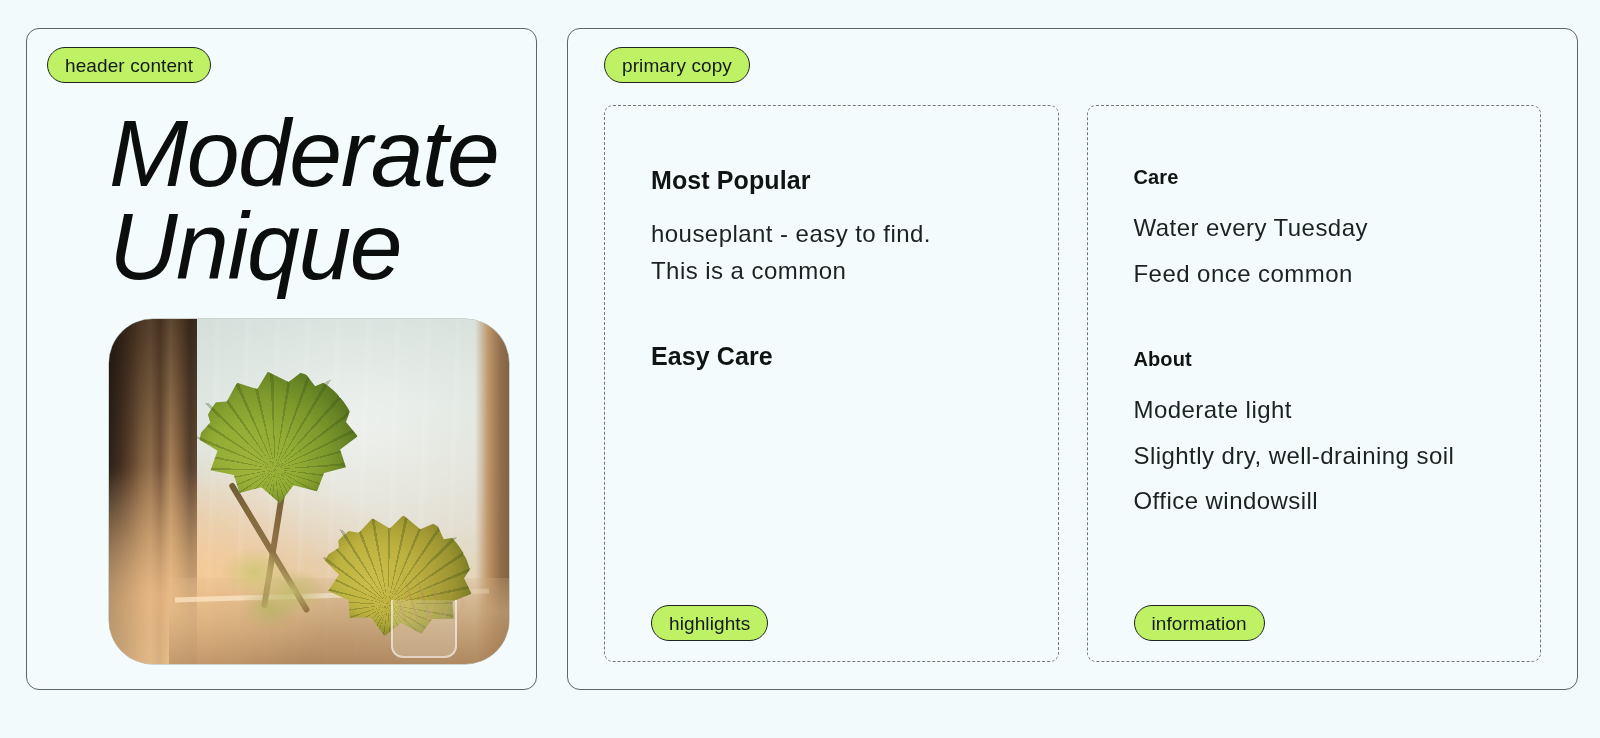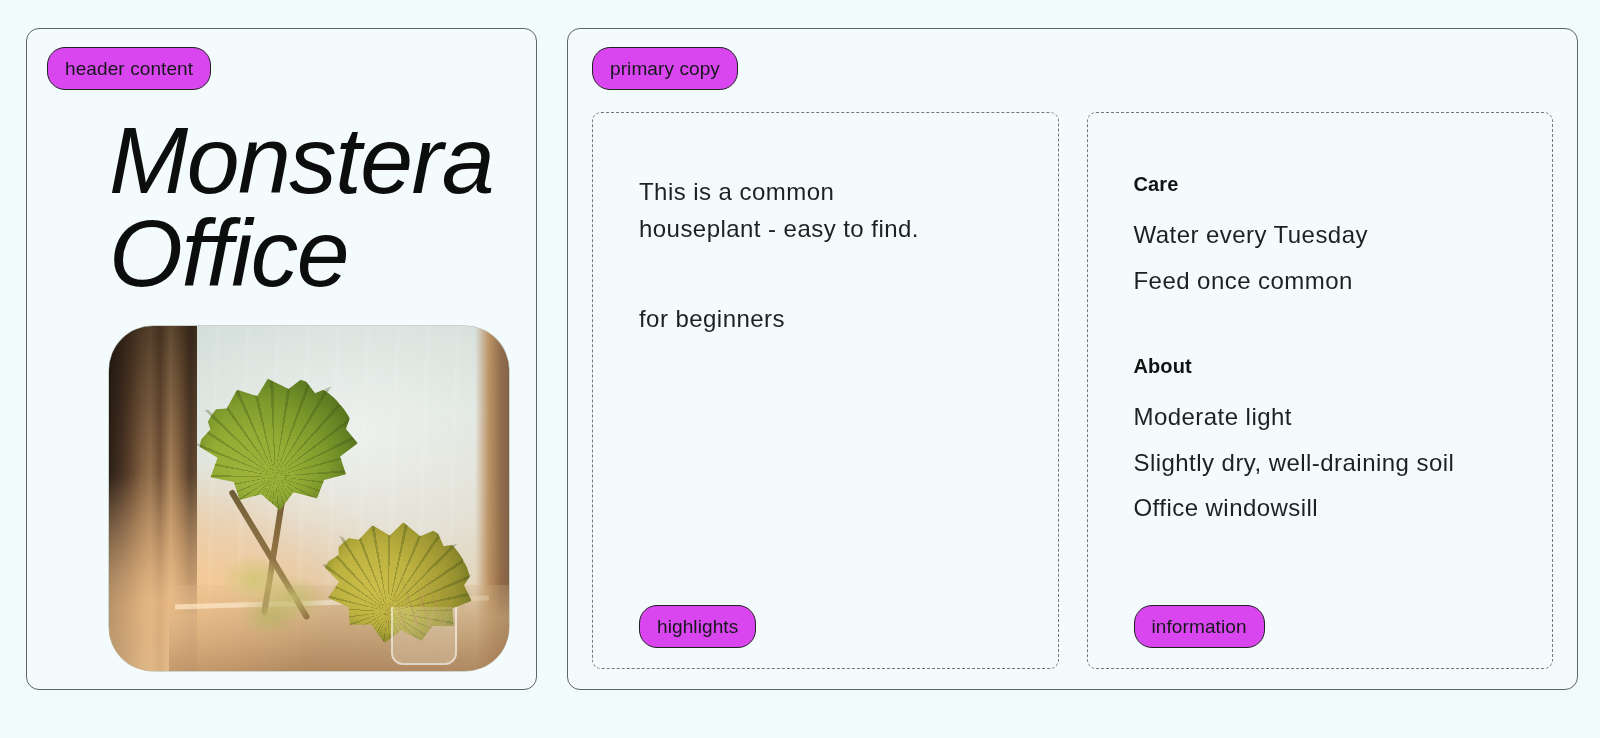--- a/index.html
+++ b/index.html
@@ -27,30 +27,30 @@
   
   .panel {
     background: #f4fbfc;
     border: 1.5px solid #5d6663;
     border-radius: 13px;
     height: 662px;
     position: relative;
     padding: 18px 20px;
   }
   .panel--left  { width: 511px; flex: 0 0 511px; }
-  .panel--right { width: 1011px; flex: 0 0 1011px; padding: 18px 24px; }
+  .panel--right { width: 1011px; flex: 0 0 1011px; padding: 18px 36px; }
 
   
   .badge {
     display: inline-flex;
     align-items: center;
     justify-content: center;
-    height: 43px;
+    height: 36px;
     padding: 0 17px;
-    background: #d946ef;
+    background: #bef264;
     border: 1.6px solid #1f2421;
     border-radius: 18px;
     font-size: 19px;
     line-height: 1;
     color: #15191a;
     white-space: nowrap;
     letter-spacing: 0.1px;
   }
 
   
@@ -243,21 +243,21 @@
 </style>
 </head>
 <body>
 
 <div class="page">
 
   <section class="panel panel--left">
 
     <span class="badge">header content</span>
 
-    <h1 class="title">Monstera Office</h1>
+    <h1 class="title">Moderate Unique</h1>
 
     <figure class="photo-wrap">
       <div class="photo"></div>
       <div class="streaks"></div>
       <div class="frame-left"></div>
       <div class="frame-right"></div>
       <div class="sill"></div>
       <div class="sill-line"></div>
 
       <div class="stem stem-a"></div>
@@ -280,26 +280,27 @@
 
   <section class="panel panel--right">
 
     <span class="badge">primary copy</span>
 
     <div class="cards">
 
       <article class="card card--left">
 
         <div class="section">
+          <h2 class="sec-title">Most Popular</h2>
+          <p class="body-line">houseplant - easy to find.</p>
           <p class="body-line">This is a common</p>
-          <p class="body-line">houseplant - easy to find.</p>
         </div>
 
         <div class="section">
-          <p class="body-line">for beginners</p>
+          <h2 class="sec-title">Easy Care</h2>
         </div>
 
         <div class="card-footer">
           <span class="badge">highlights</span>
         </div>
       </article>
 
       <article class="card card--right">
 
         <div class="section">

